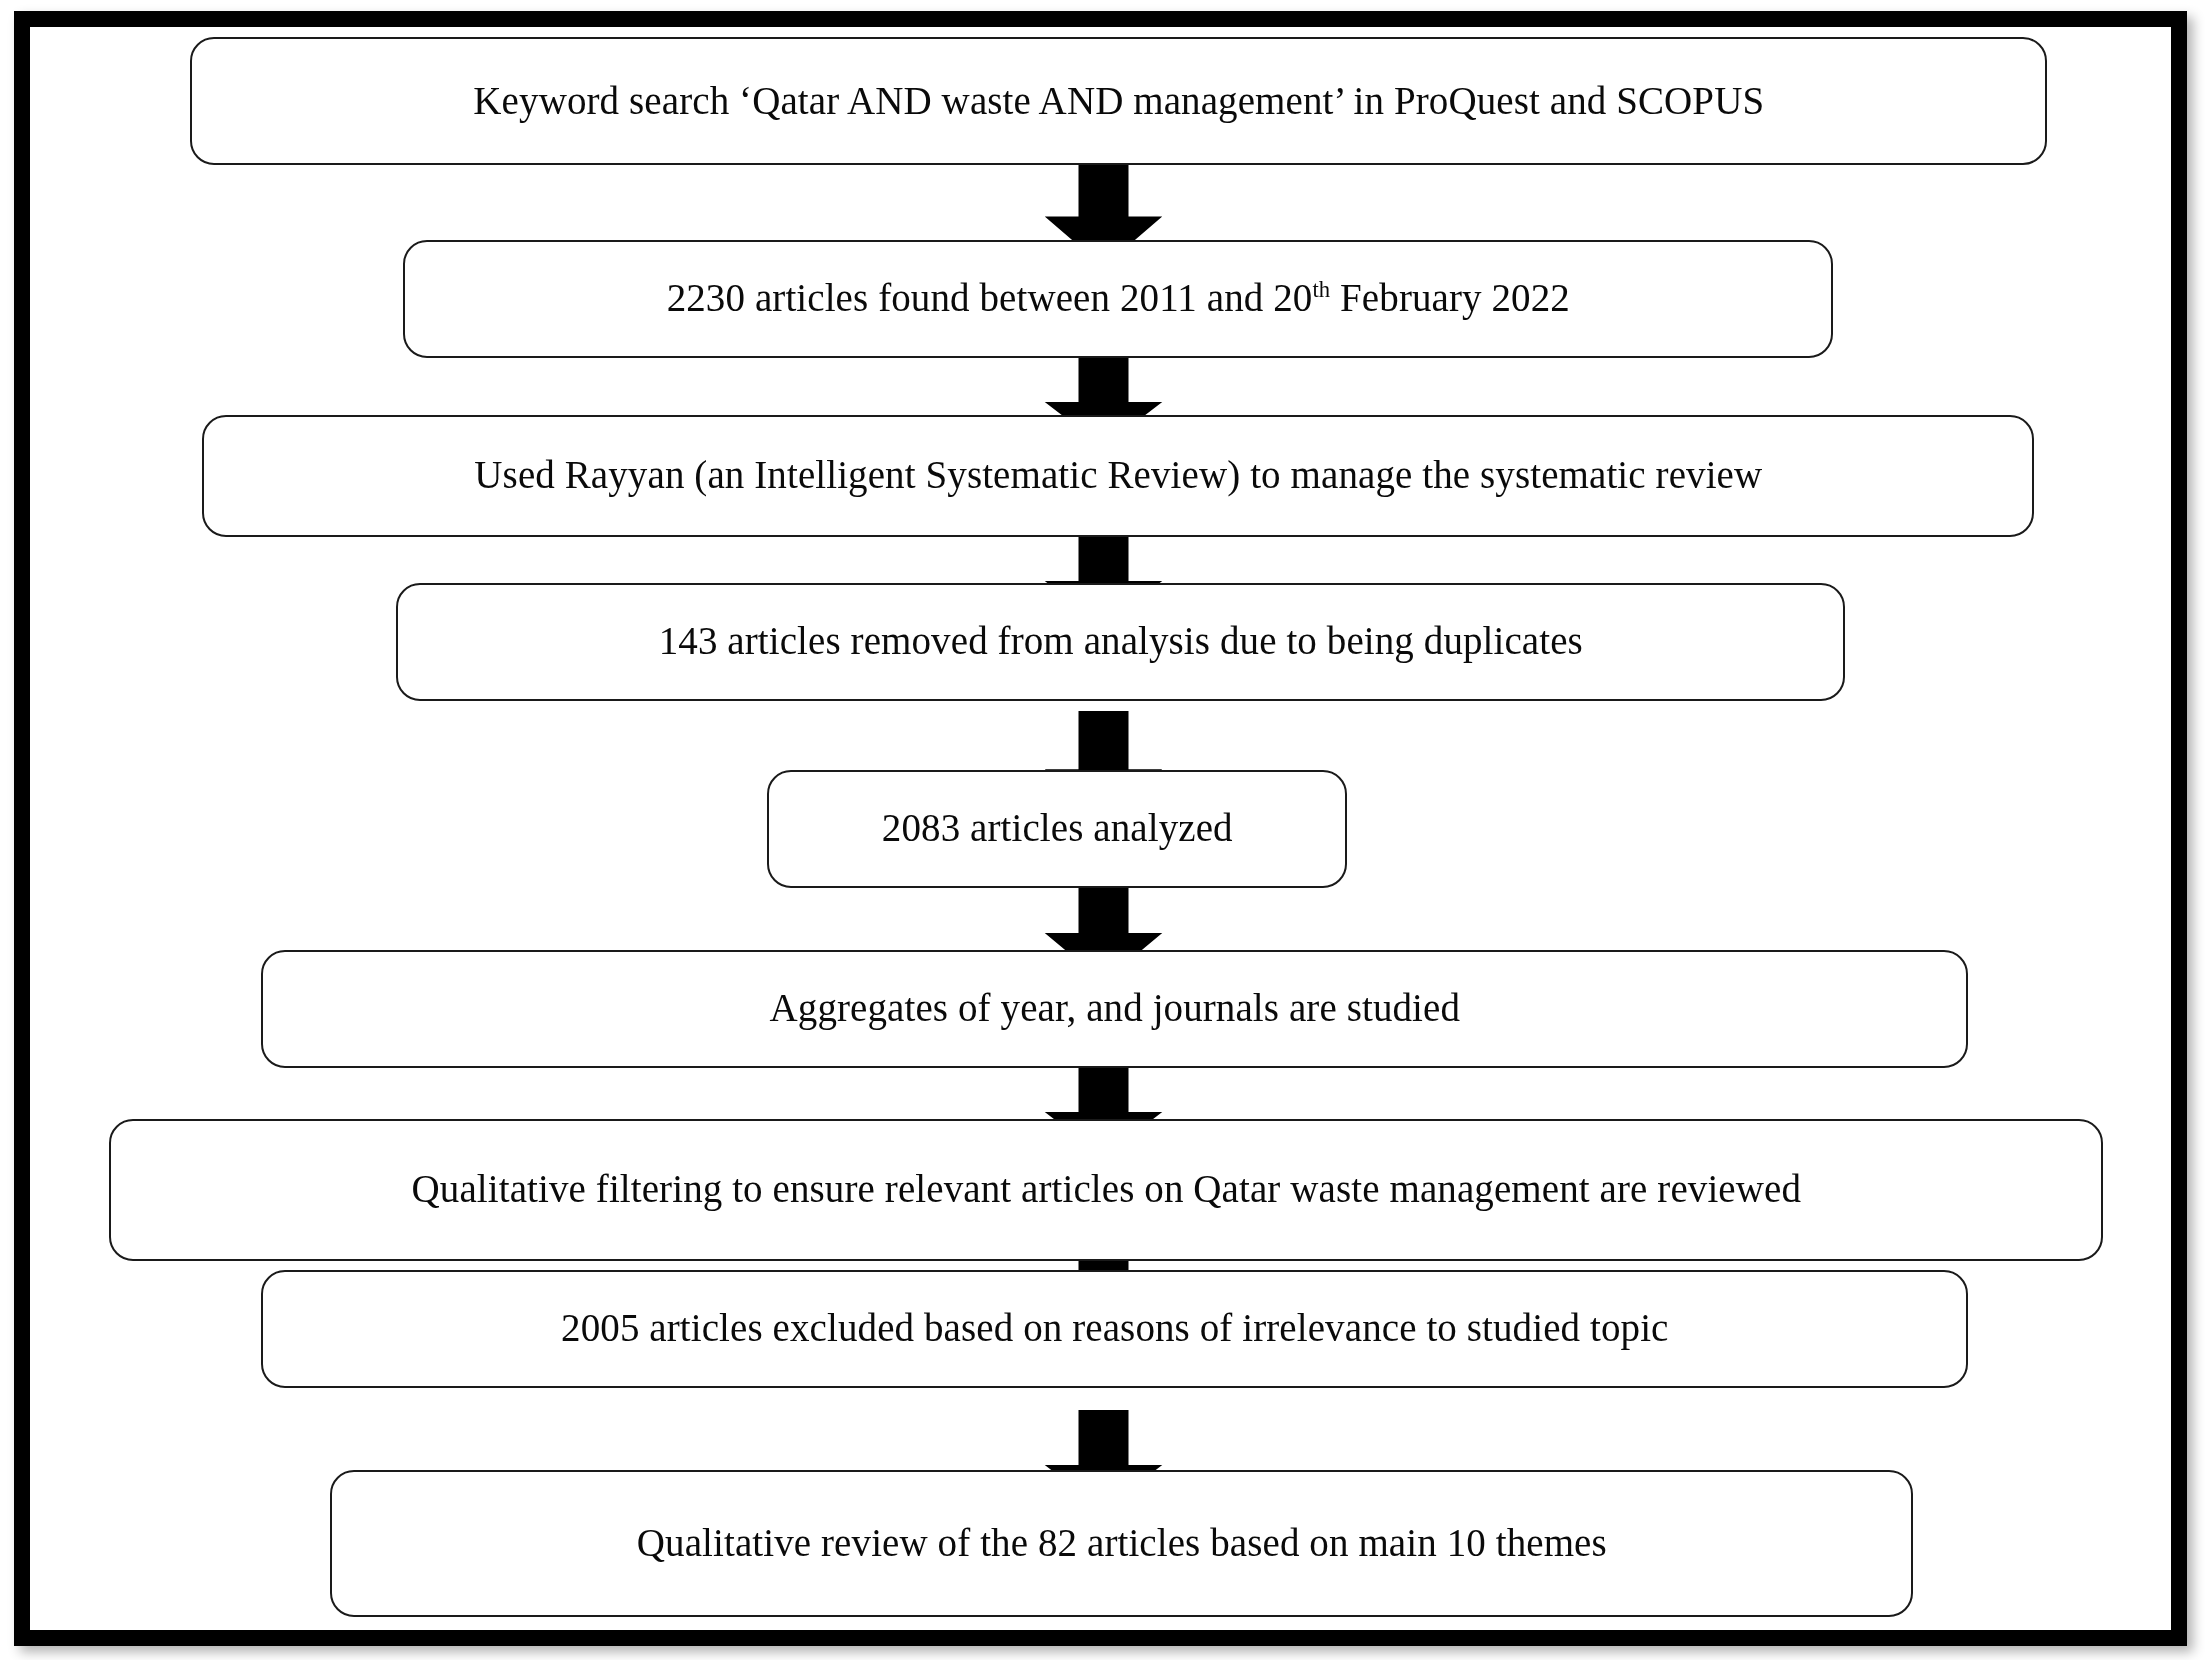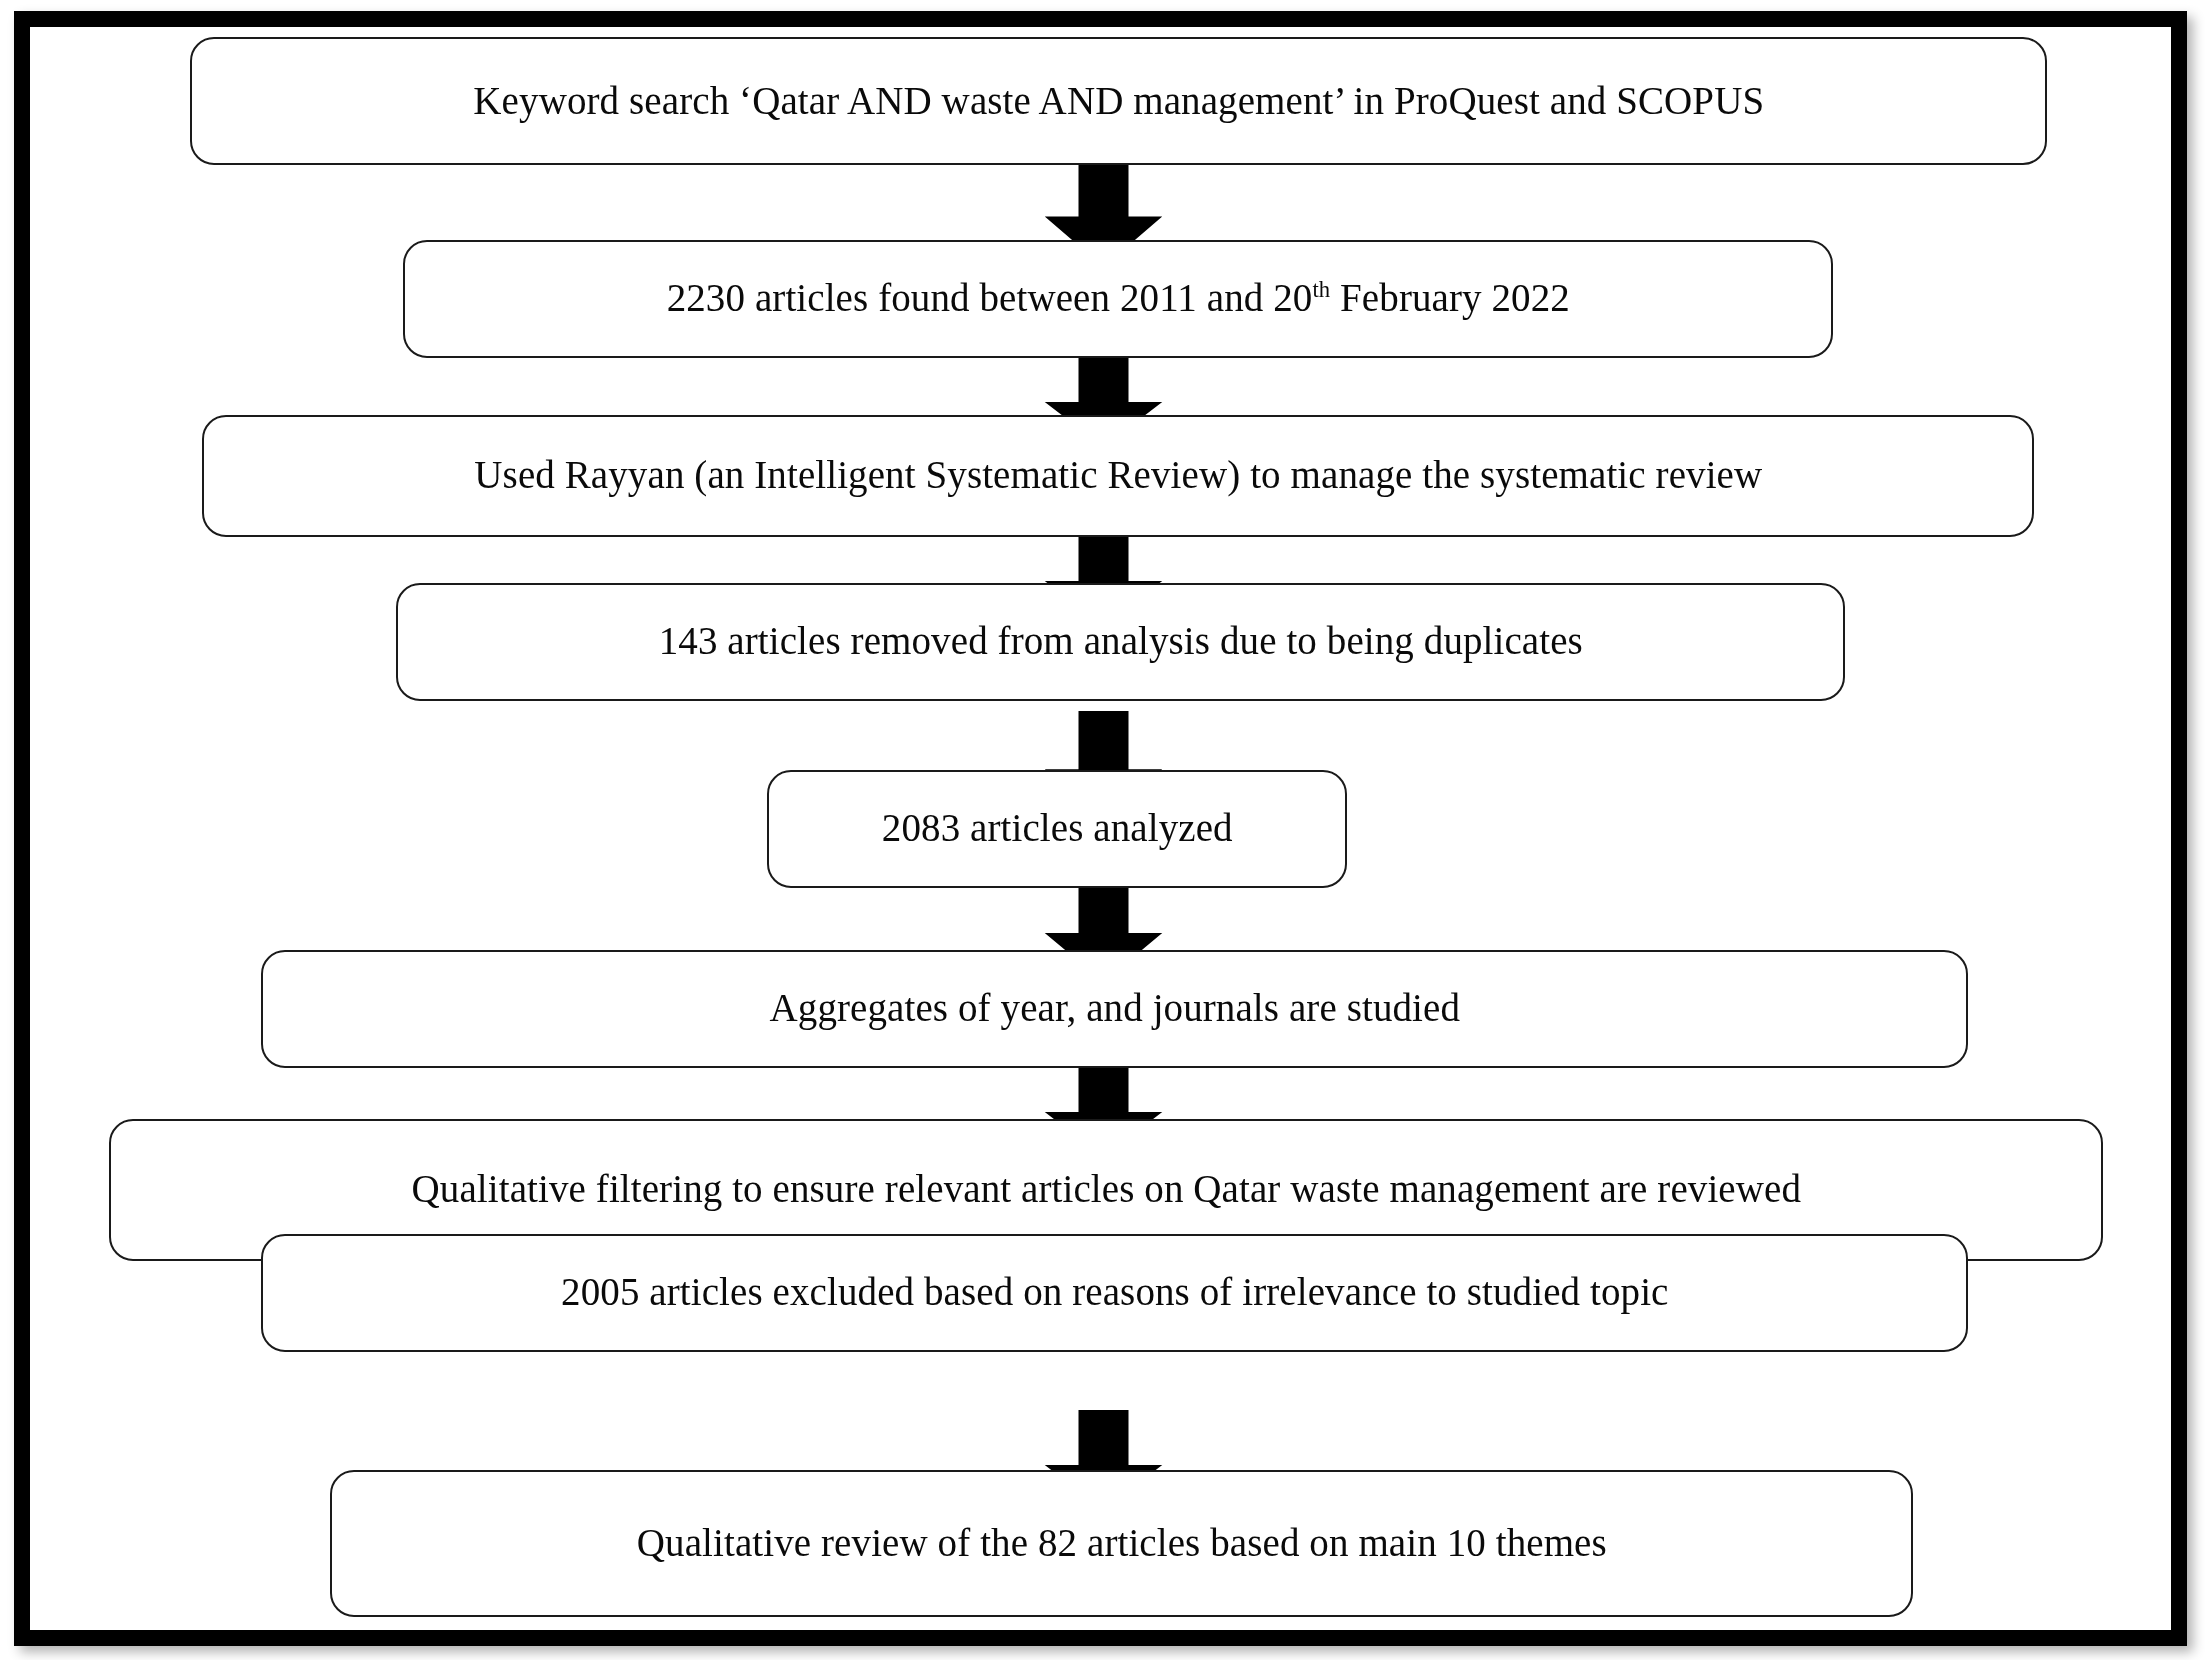--- a/index.html
+++ b/index.html
@@ -125,21 +125,21 @@
         </div>
         <div class="node" style="left: 737px; top: 743px; width: 580px; height: 118px;">
           <div class="label"><span>2083 articles analyzed</span></div>
         </div>
         <div class="node" style="left: 231px; top: 923px; width: 1707px; height: 118px;">
           <div class="label"><span>Aggregates of year, and journals are studied</span></div>
         </div>
         <div class="node" style="left: 79px; top: 1092px; width: 1994px; height: 142px;">
           <div class="label"><span>Qualitative filtering to ensure relevant articles on Qatar waste management are reviewed</span></div>
         </div>
-        <div class="node" style="left: 231px; top: 1207px; width: 1707px; height: 118px;">
+        <div class="node" style="left: 231px; top: 1243px; width: 1707px; height: 118px;">
           <div class="label"><span>2005 articles excluded based on reasons of irrelevance to studied topic</span></div>
         </div>
         <div class="node" style="left: 300px; top: 1443px; width: 1583px; height: 147px;">
           <div class="label"><span>Qualitative review of the 82 articles based on main 10 themes</span></div>
         </div>
       </div>
   </div>
 </div>
 
 

